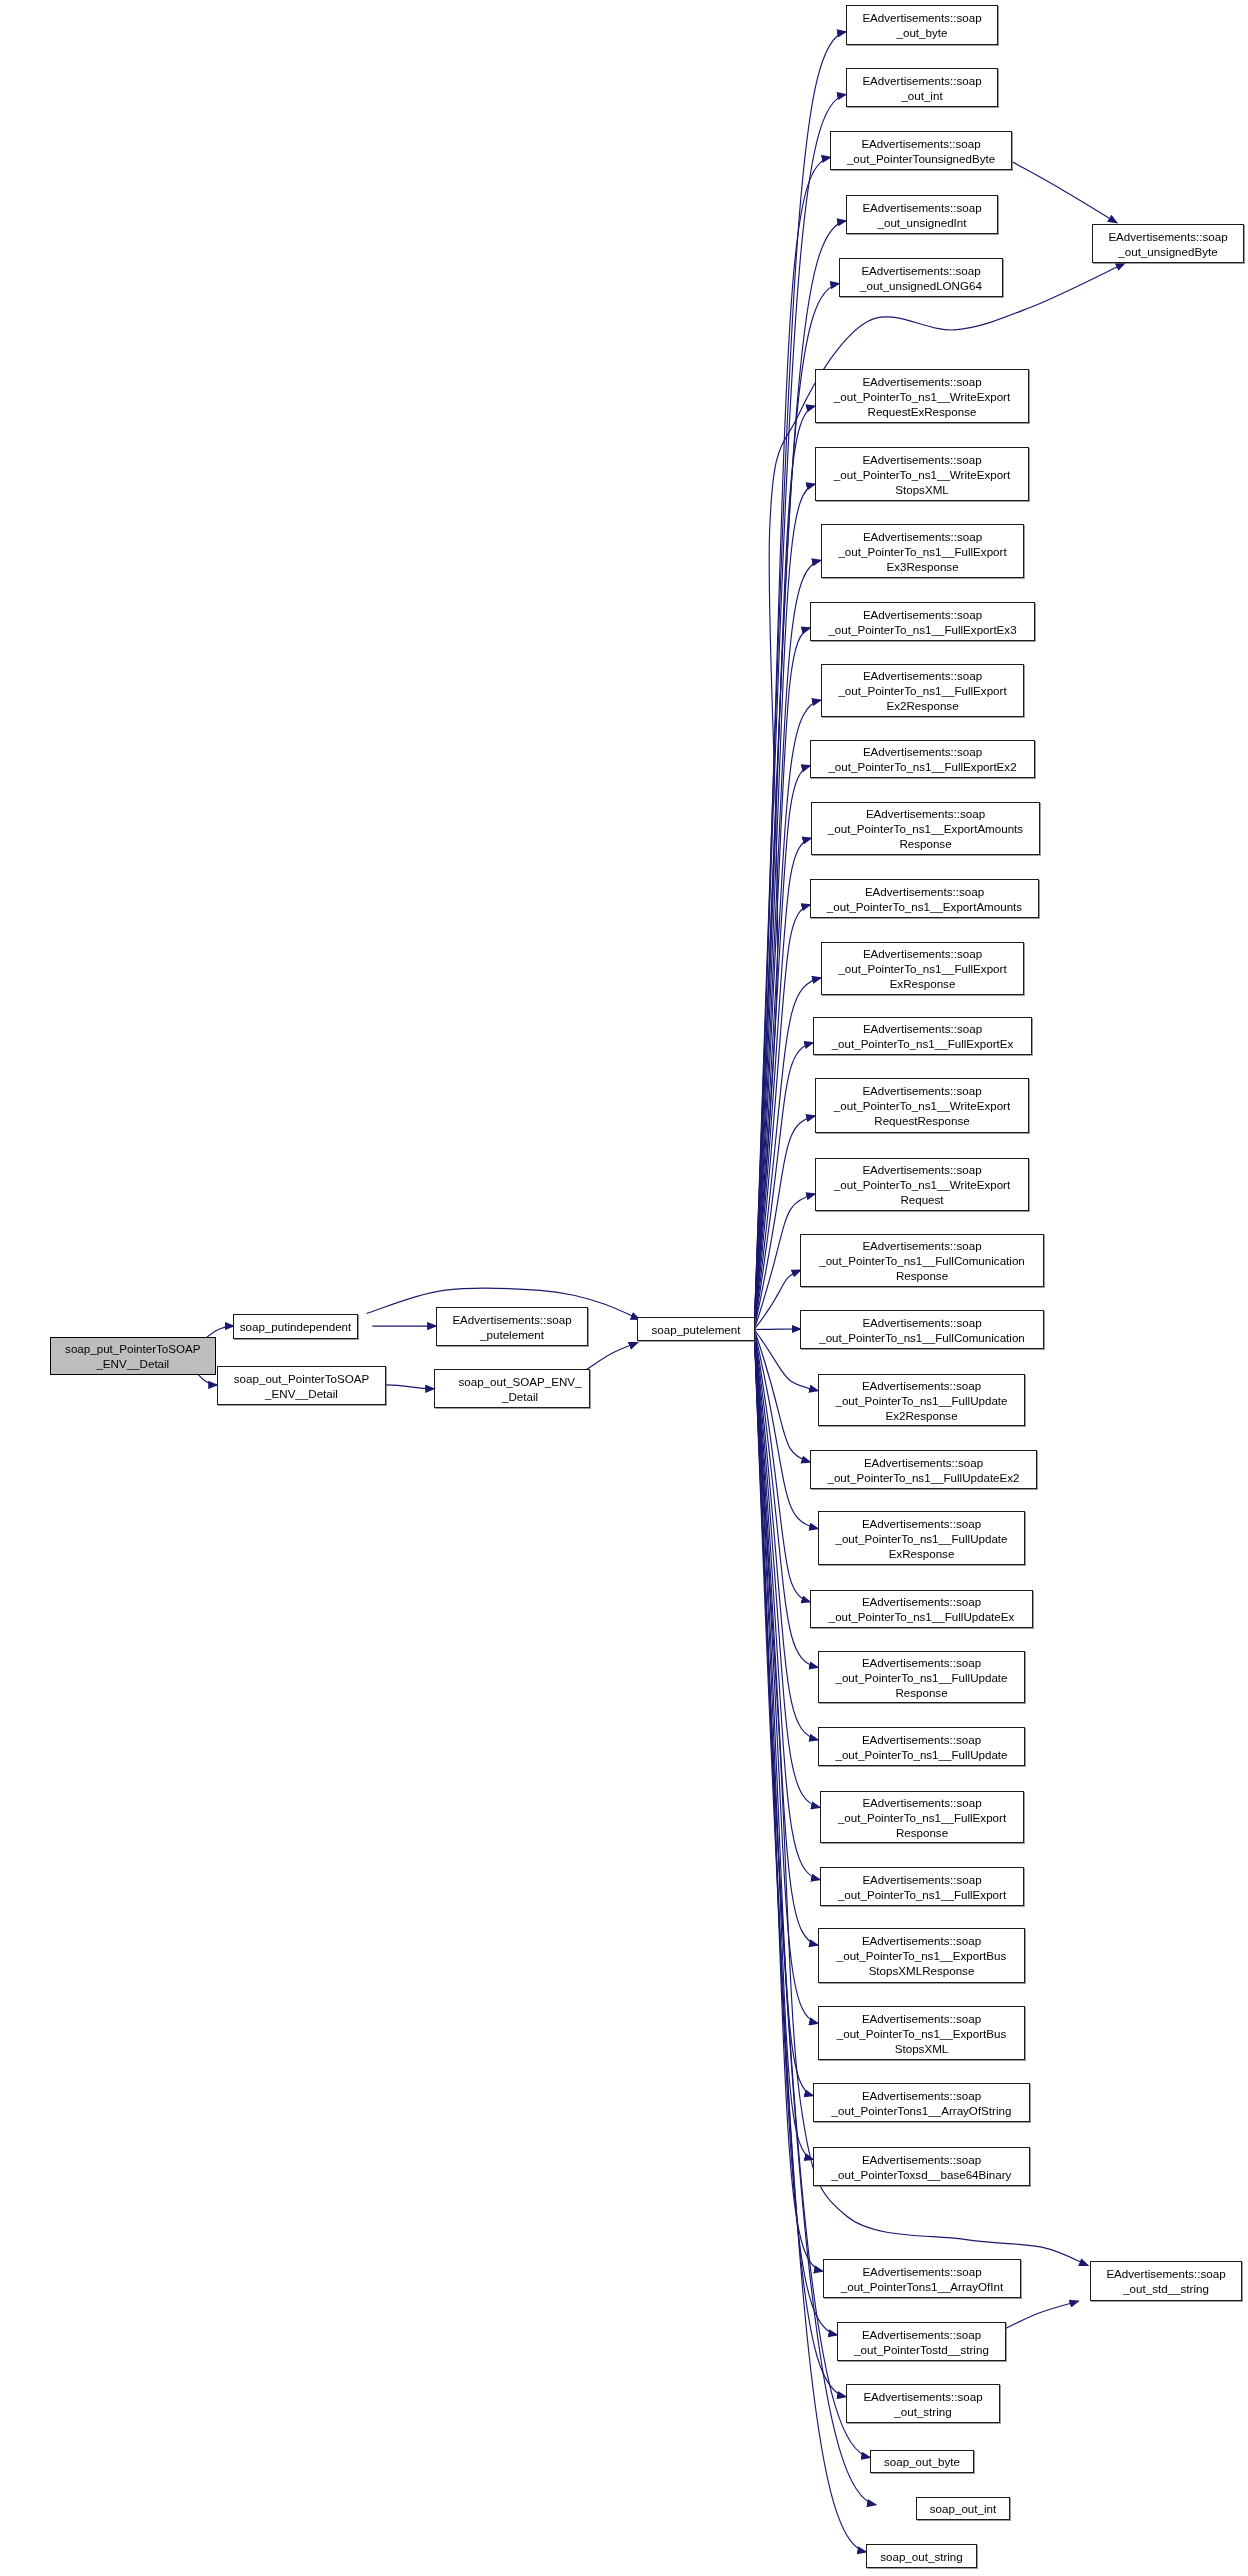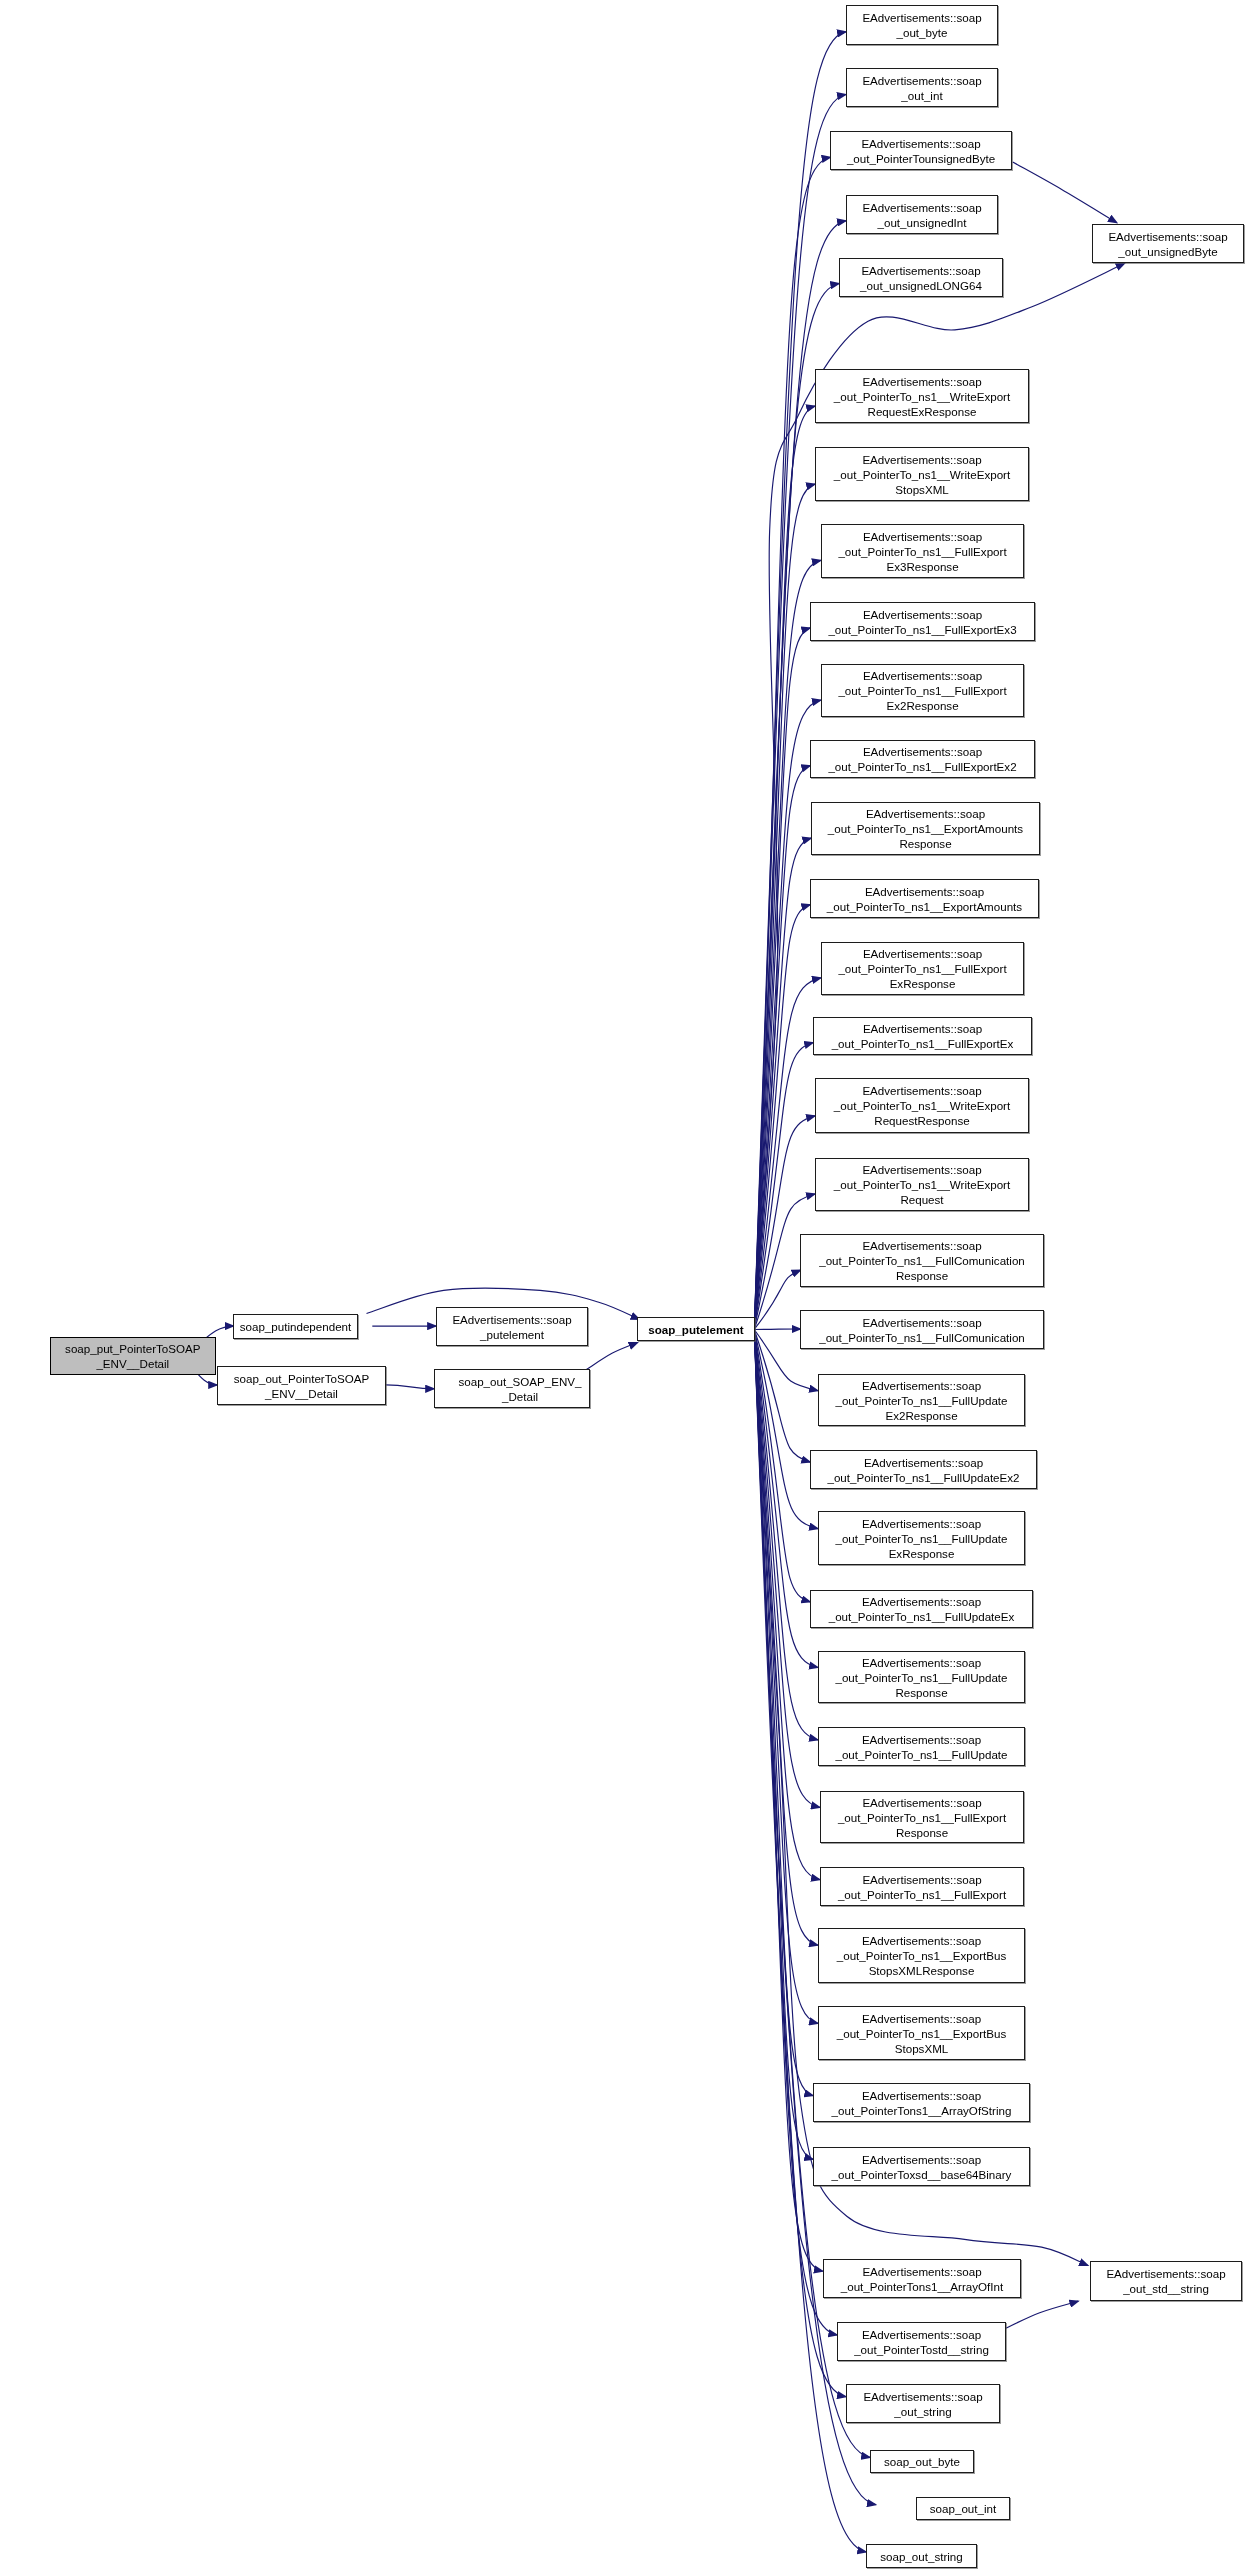--- a/index.html
+++ b/index.html
@@ -85,21 +85,21 @@
         <div>_ENV__Detail</div>
       </div>
       <div class="node" style="left: 436px; top: 1307px; width: 152px; height: 39px;">
         <div>EAdvertisements::soap</div>
         <div>_putelement</div>
       </div>
       <div class="node" style="left: 434px; top: 1369px; width: 156px; height: 39px; padding-left: 16px;">
         <div>soap_out_SOAP_ENV_</div>
         <div>_Detail</div>
       </div>
-      <div class="node" style="left: 637px; top: 1317px; width: 118px; height: 24px; font-weight: bold;">
+      <div class="node" style="left: 637px; top: 1317px; width: 118px; height: 24px;">
         <div>soap_putelement</div>
       </div>
       <div class="node" style="left: 846px; top: 4.8px; width: 152px; height: 40px;">
         <div>EAdvertisements::soap</div>
         <div>_out_byte</div>
       </div>
       <div class="node" style="left: 846px; top: 68px; width: 152px; height: 39px;">
         <div>EAdvertisements::soap</div>
         <div>_out_int</div>
       </div>

